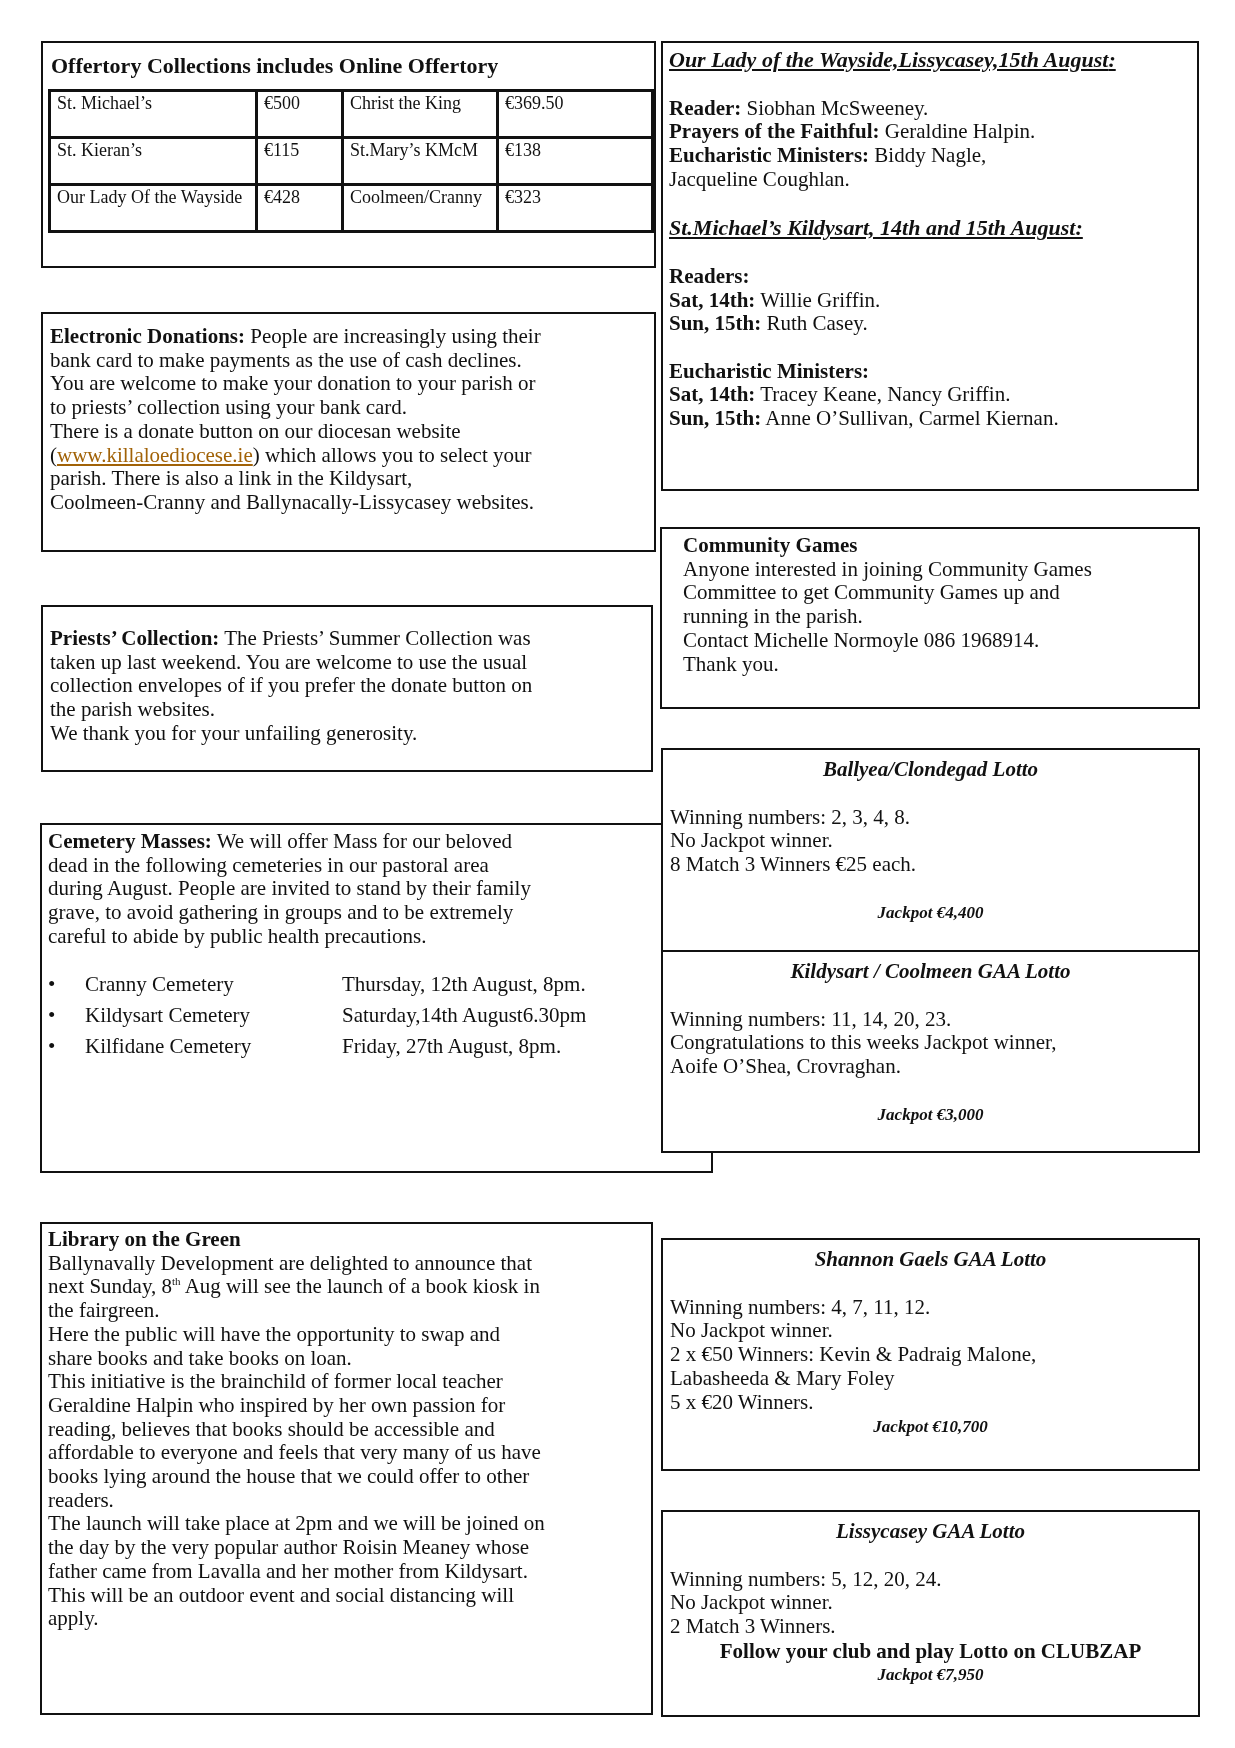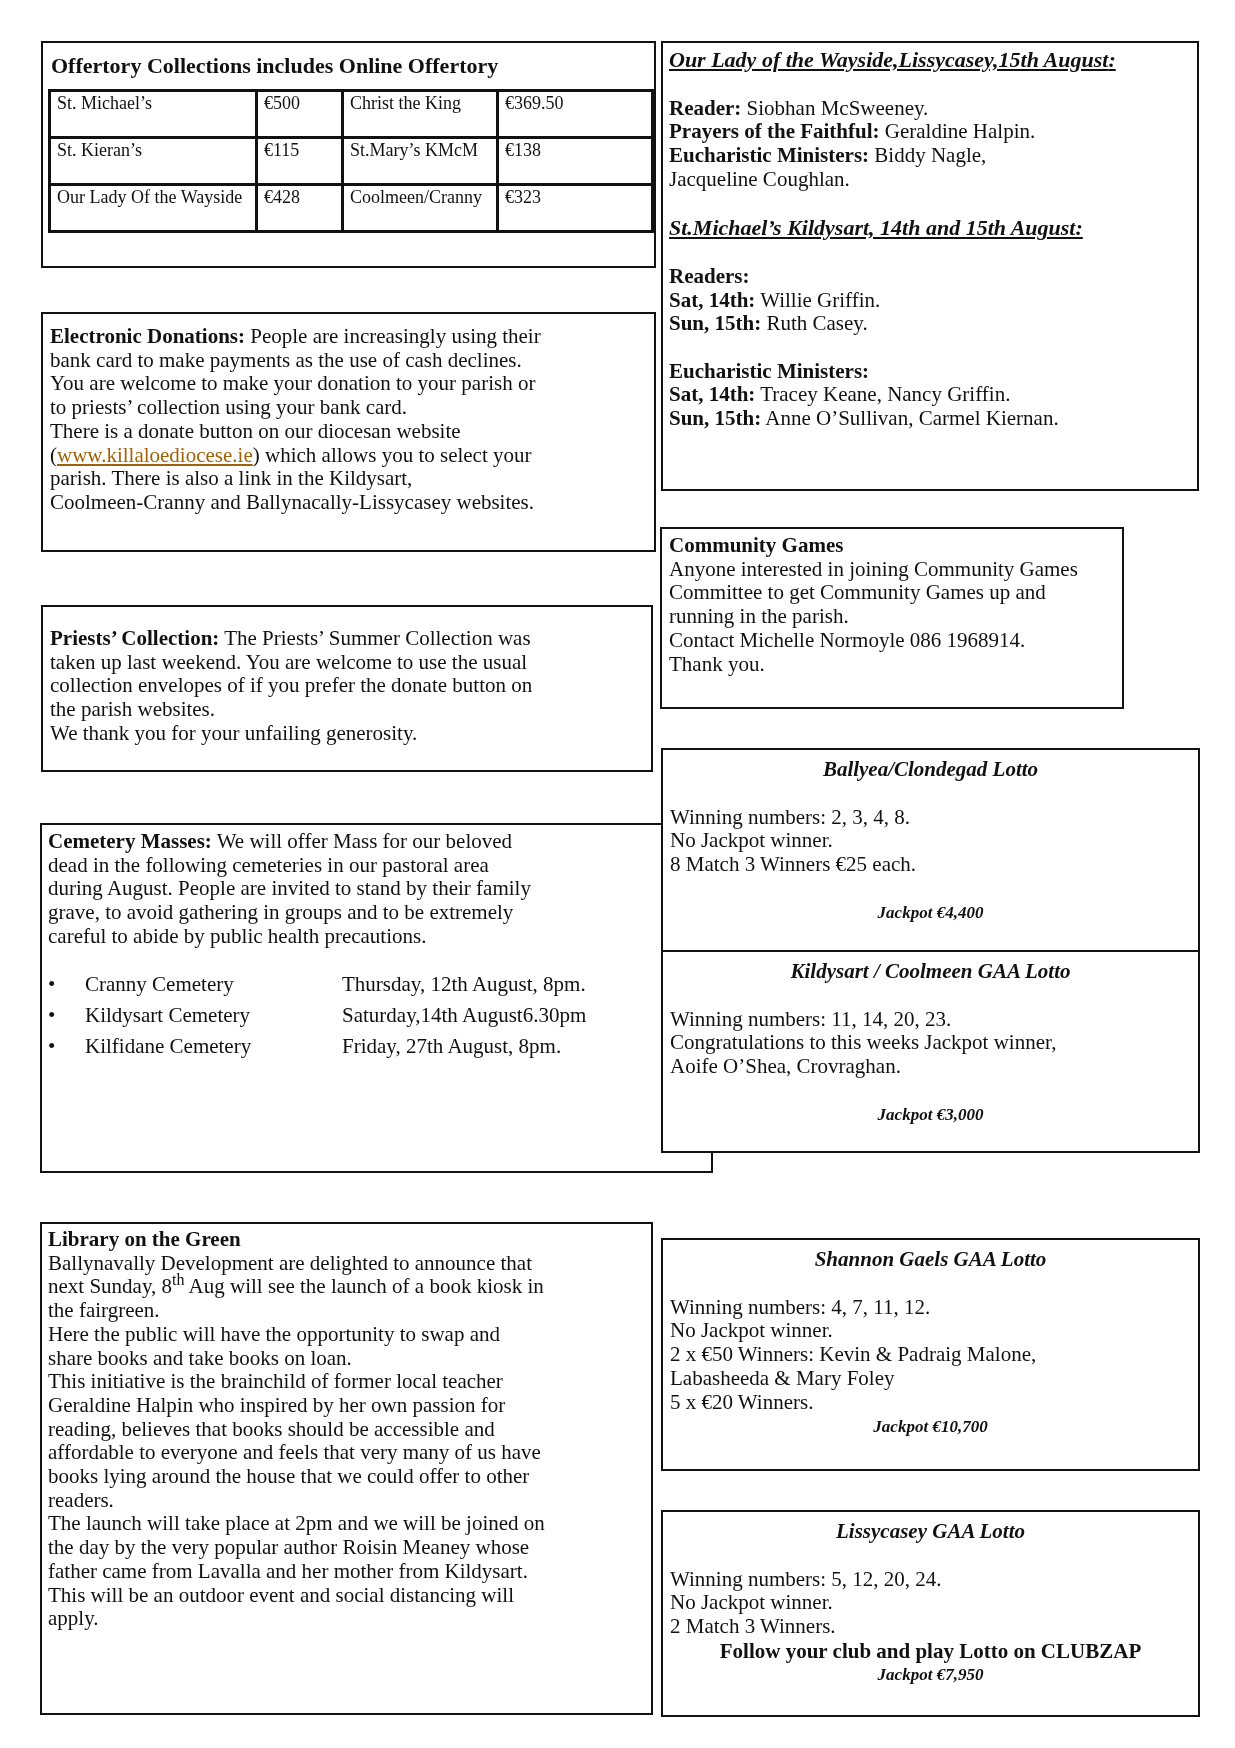--- a/index.html
+++ b/index.html
@@ -22,29 +22,29 @@
   #priests { left:41px; top:605px; width:612px; height:167px; padding:20px 7px; }
   #cemetery { left:40px; top:823px; width:673px; height:350px; padding:5px 6px; }
   #cemetery ul { list-style:none; margin:0; padding:0; }
   #cemetery li { display:flex; line-height:31px; font-size:21px; }
   #cemetery .bullet { width:37px; }
   #cemetery .place { width:257px; }
   #library { left:40px; top:1222px; width:613px; height:493px; padding:4px 6px; }
 
   #rota { left:661px; top:41px; width:538px; height:450px; padding:4px 6px; }
   #rota .sec-title { font-size:22px; font-weight:bold; font-style:italic; text-decoration:underline; line-height:26px; }
-  #games { left:660px; top:527px; width:464px; height:182px; padding:5px 7px; }
+  #games { left:660px; top:527px; width:540px; height:182px; padding:5px 21px; }
   .lotto { left:661px; width:539px; padding:4px 7px; }
   #lotto1 { top:748px; height:206px; }
   #lotto2 { top:950px; height:203px; }
   #lotto3 { top:1238px; height:233px; }
   #lotto4 { top:1510px; height:207px; }
   .lotto .ltitle { font-size:21px; font-weight:bold; font-style:italic; text-align:center; line-height:26px; margin-top:2px; }
   .lotto .jackpot { font-size:17px; font-weight:bold; font-style:italic; text-align:center; line-height:26px; }
-  sup { font-size:16px; line-height:0; }
+  sup { font-size:11px; line-height:0; }
 </style>
 </head>
 <body>
 
 <div class="box" id="offertory">
   <div class="title">Offertory Collections includes Online Offertory</div>
   <table class="off">
     <tbody>
         <tr>
       <td style="width:207px">St. Michael’s</td>

